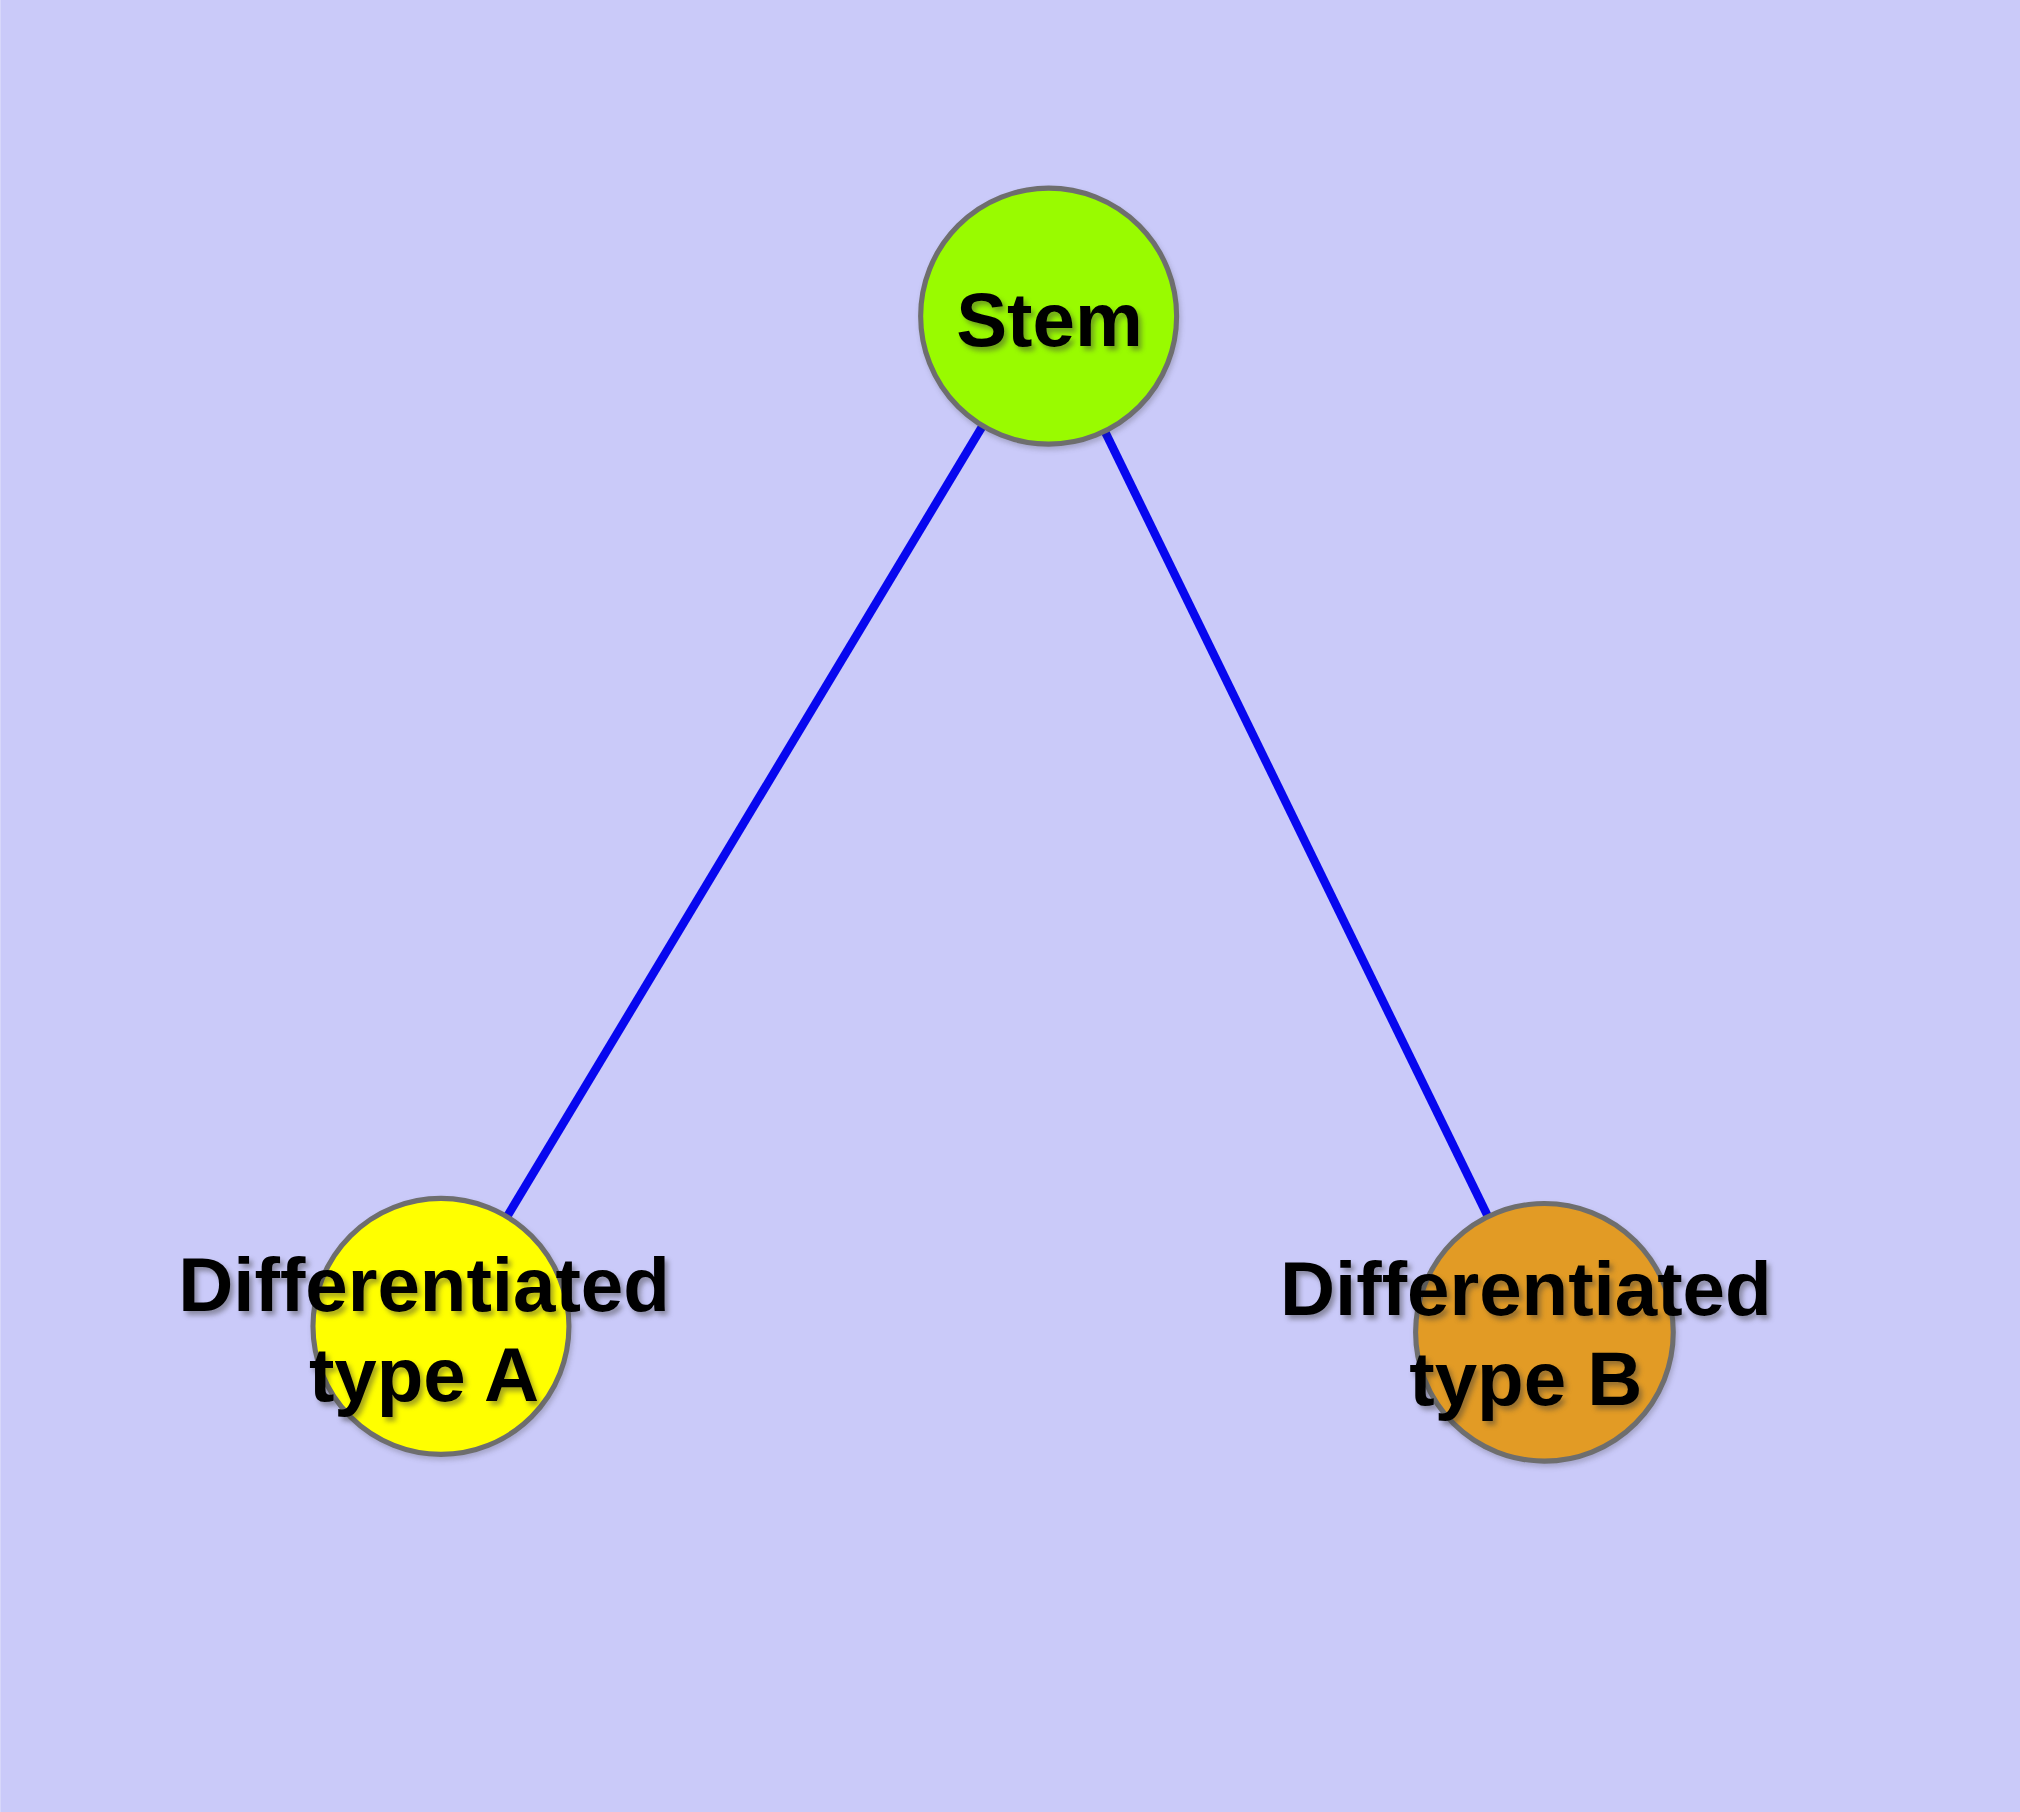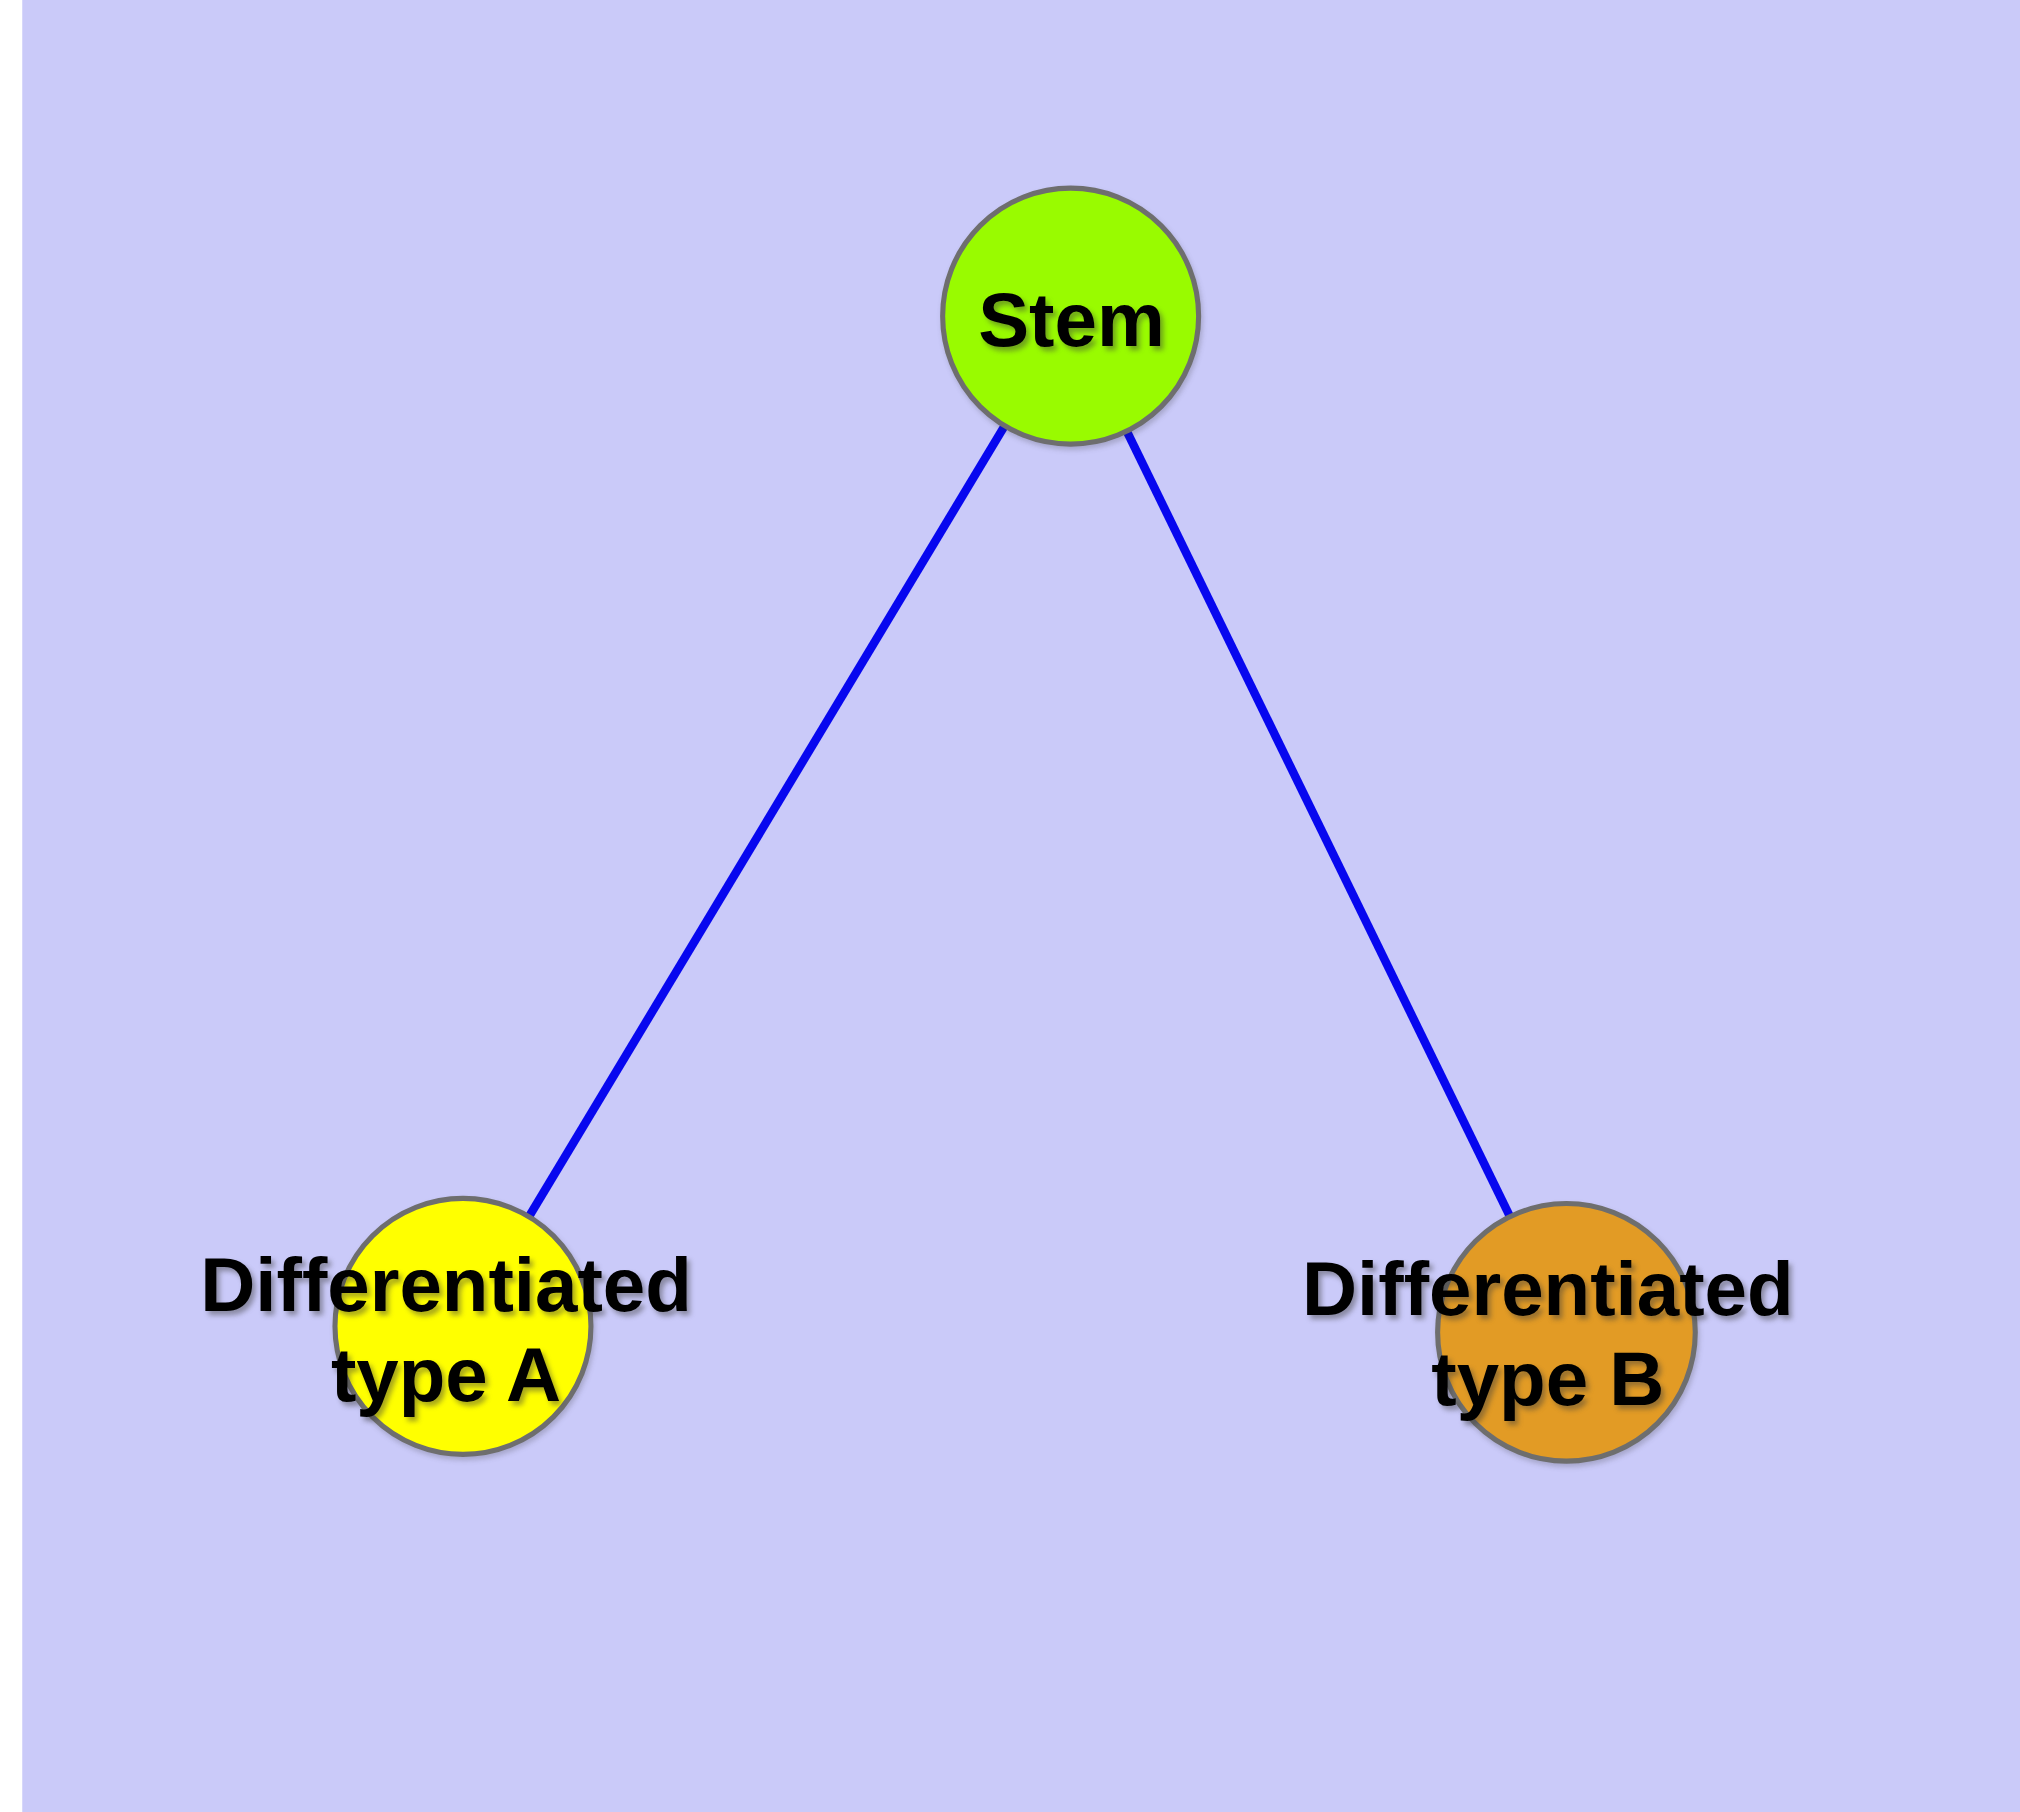--- a/index.html
+++ b/index.html
@@ -3,21 +3,20 @@
 <meta charset="utf-8">
 <style>
   html, body {
     margin: 0;
     padding: 0;
     background: #ffffff;
   }
   .stage {
     width: 1815px;
     height: 1812px;
-    margin-left: 22px;
   }
   svg {
     display: block;
     width: 2021px;
     height: 1812px;
   }
   .node-label {
     font-family: "Liberation Sans", sans-serif;
     font-weight: bold;
     font-size: 90px;

